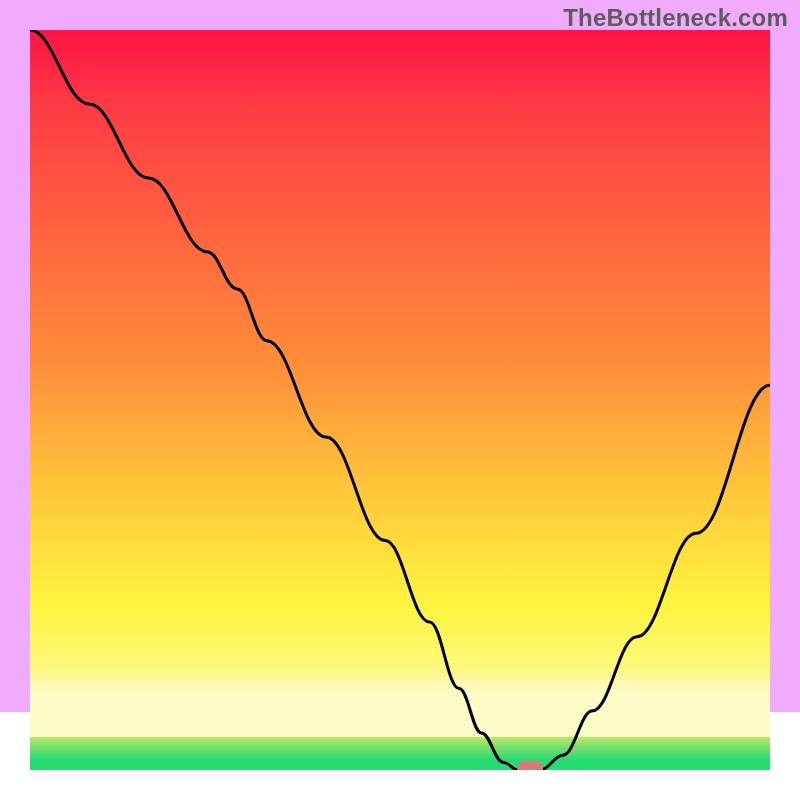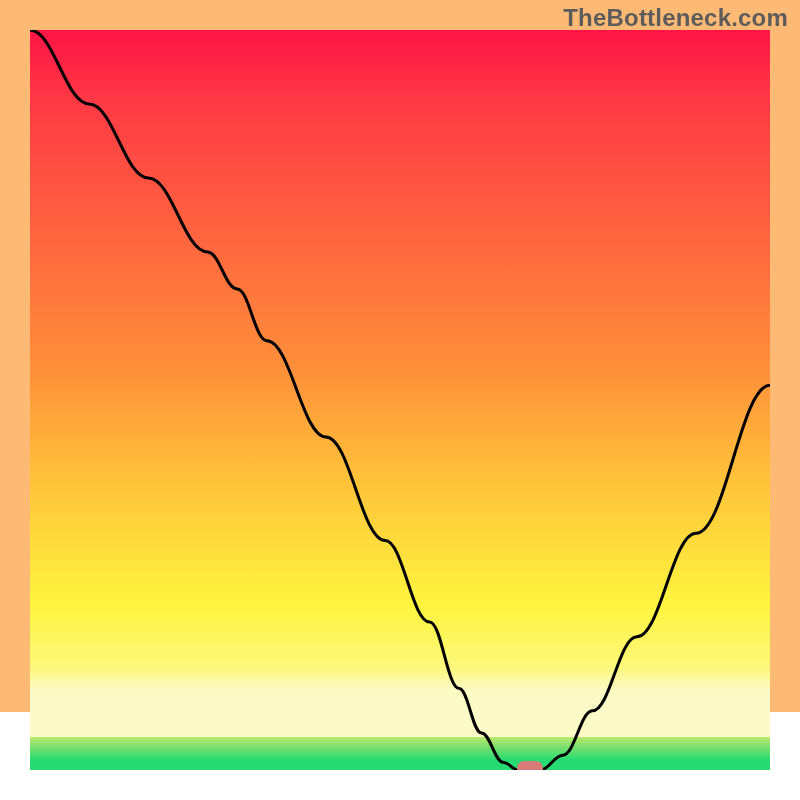--- a/index.html
+++ b/index.html
@@ -1,16 +1,16 @@
 <!DOCTYPE html>
 <html><head>
 <meta charset="utf-8">
 <style>
   html,body{margin:0;padding:0;width:800px;height:800px;overflow:hidden;font-family:Arial,Helvetica,sans-serif}
-  .frame{position:relative;width:800px;height:712px;background:#fdba74}
+  .frame{position:relative;width:800px;height:712px;background:#f0abfc}
   .watermark{position:absolute;top:4px;right:12px;color:#5c5c5c;font-size:24px;font-weight:600;letter-spacing:.2px}
   .plot{position:absolute;left:30px;top:30px;width:740px;height:740px;overflow:hidden}
   .grad{position:absolute;inset:0}
   .band{position:absolute;left:0;right:0}
   svg.curve{position:absolute;inset:0}
   .marker{position:absolute;width:26px;height:14px;border-radius:7px;background:#d87a78;transform:translate(-50%,-50%)}
 </style>
 </head>
 <body>
 

